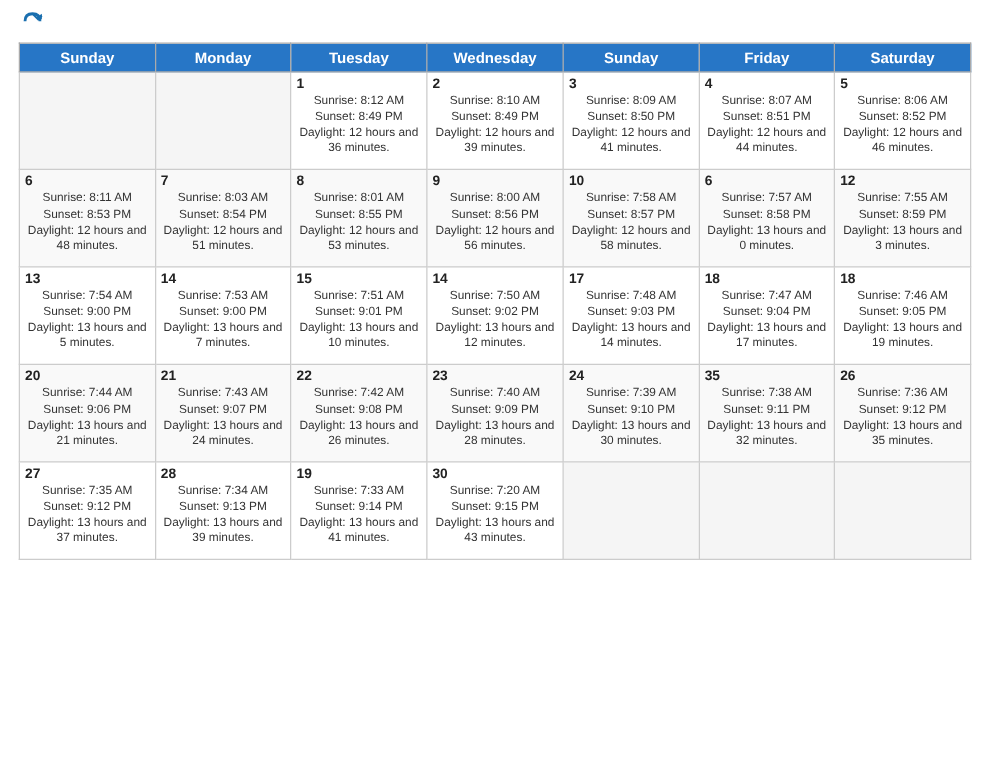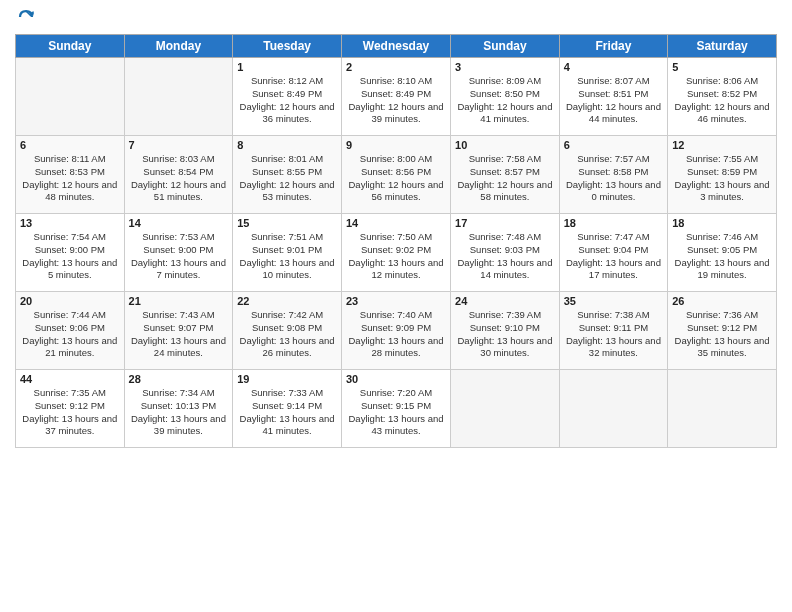--- a/index.html
+++ b/index.html
@@ -298,29 +298,29 @@
           </td>
           <td>
             <div class="day-num">26</div>
             <div class="day-info">Sunrise: 7:36 AM
 Sunset: 9:12 PM
 Daylight: 13 hours and 35 minutes.</div>
           </td>
         </tr>
         <tr>
           <td>
-            <div class="day-num">44</div>
+            <div class="day-num">27</div>
             <div class="day-info">Sunrise: 7:35 AM
 Sunset: 9:12 PM
 Daylight: 13 hours and 37 minutes.</div>
           </td>
           <td>
             <div class="day-num">28</div>
             <div class="day-info">Sunrise: 7:34 AM
-Sunset: 10:13 PM
+Sunset: 9:13 PM
 Daylight: 13 hours and 39 minutes.</div>
           </td>
           <td>
             <div class="day-num">19</div>
             <div class="day-info">Sunrise: 7:33 AM
 Sunset: 9:14 PM
 Daylight: 13 hours and 41 minutes.</div>
           </td>
           <td>
             <div class="day-num">30</div>

